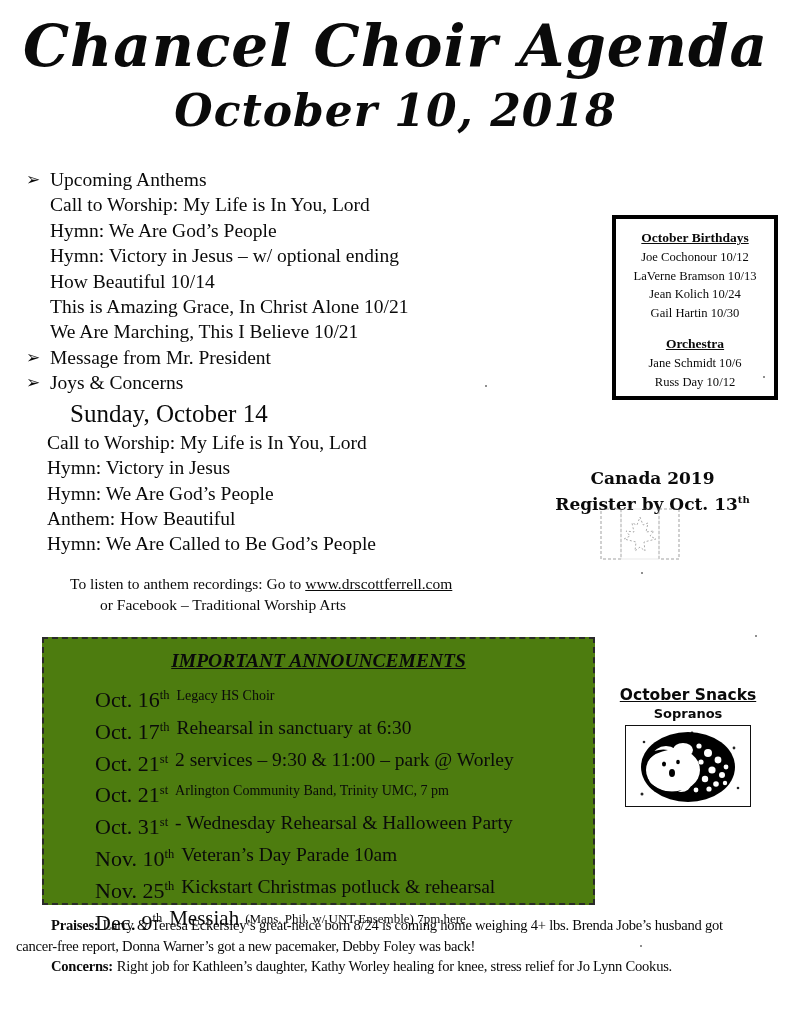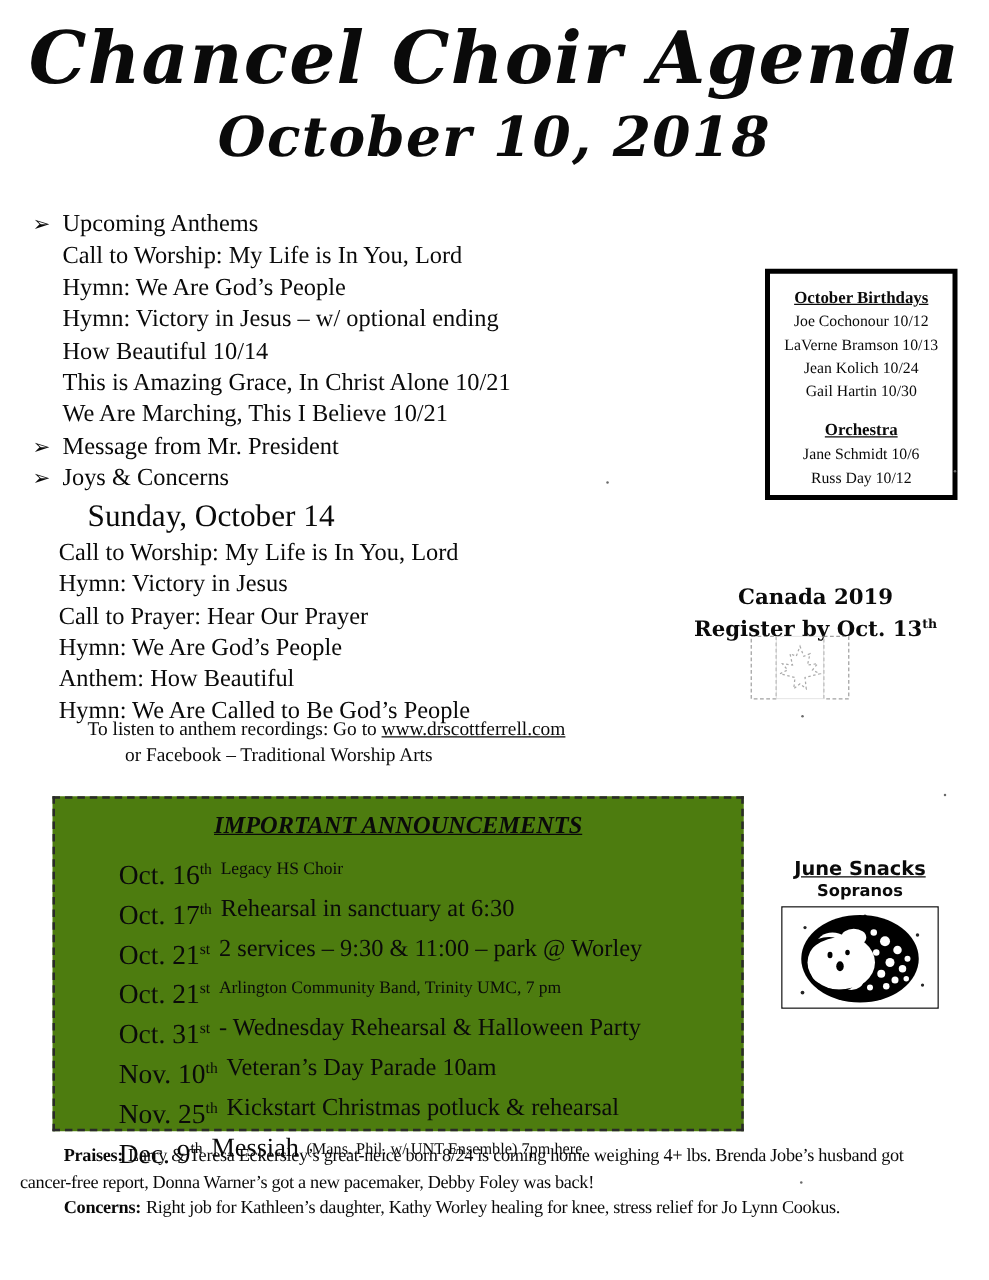--- a/index.html
+++ b/index.html
@@ -75,21 +75,21 @@
     line-height: 25.4px;
   }
   .agenda-bullet.blank { visibility: hidden; }
   .agenda-text { flex: 1 1 auto; }
 
   
   .birthday-box {
     position: absolute;
     left: 612px;
     top: 215px;
-    width: 154px;
+    width: 166px;
     height: 185px;
     border: 4px solid #000;
     background: #fff;
     box-sizing: border-box;
     text-align: center;
     padding-top: 9px;
   }
   .bb-head {
     font-size: 13.5px;
     font-weight: 700;
@@ -328,21 +328,20 @@
     <div id="bb-orchestra">
         <div class="bb-line">Jane Schmidt  10/6</div>
         <div class="bb-line">Russ Day  10/12</div>
       </div>
   </div>
 
   <div class="sunday-head">Sunday, October 14</div>
   <div class="sunday-list" id="sunday-list">
       <div>Call to Worship:  My Life is In You, Lord</div>
       <div>Hymn:  Victory in Jesus</div>
-      <div>Call to Prayer: Hear Our Prayer</div>
       <div>Hymn: We Are God’s People</div>
       <div>Anthem: How Beautiful</div>
       <div>Hymn:  We Are Called to Be God’s People</div>
     </div>
 
   <div class="listen">
     <div>
       <span>To listen to anthem recordings:  Go to </span><span class="url">www.drscottferrell.com</span>
     </div>
     <div class="indent">or Facebook – Traditional Worship Arts</div>
@@ -396,21 +395,21 @@
         </div>
         <div class="ann-item">
           <span class="ann-date"><span>Dec. 9</span><sup>th</sup></span>
           <span class="ann-desc sz-lg">Messiah</span>
           <span class="ann-sub" style="margin-left: 6px;">(Mans. Phil. w/ UNT Ensemble)  7pm here</span>
         </div>
       </div>
   </div>
 
   <div class="snacks">
-    <div class="snacks-head">June Snacks</div>
+    <div class="snacks-head">October Snacks</div>
     <div class="snacks-sub">Sopranos</div>
     <div class="snack-photo">
       <svg viewBox="0 0 124 80" width="124" height="80" aria-hidden="true">
         <rect x="0" y="0" width="124" height="80" fill="#fff"></rect>
         <g fill="#000">
           <ellipse cx="62" cy="41" rx="47" ry="35"></ellipse>
         </g>
         <g fill="#fff">
           <ellipse cx="47" cy="44" rx="27" ry="22"></ellipse>
           <ellipse cx="40" cy="30" rx="13" ry="10"></ellipse>

